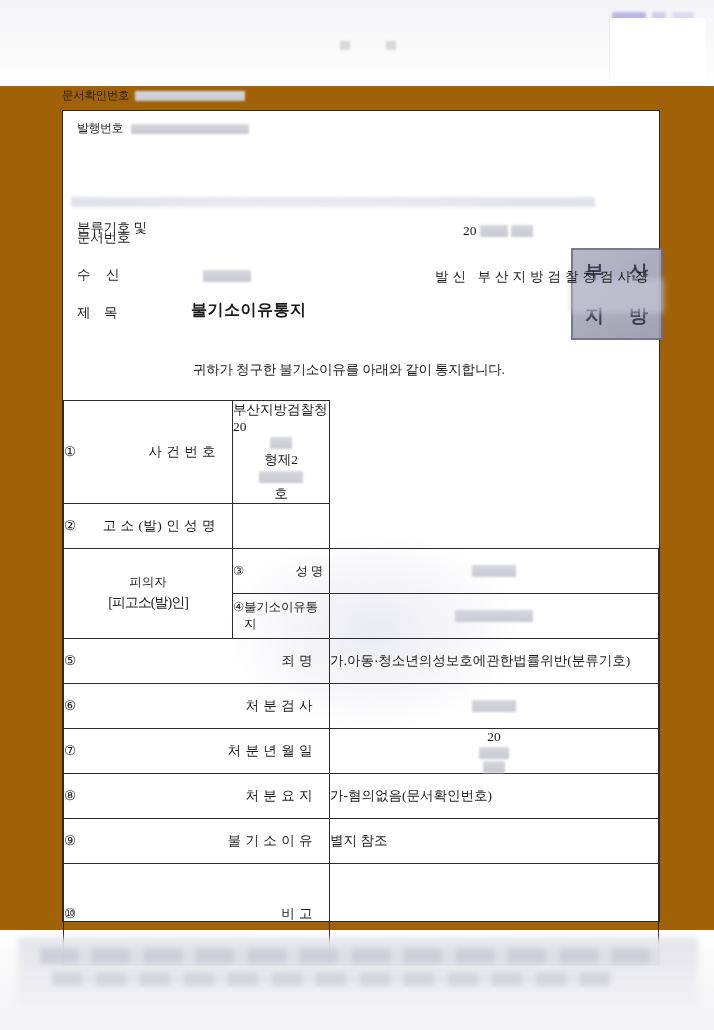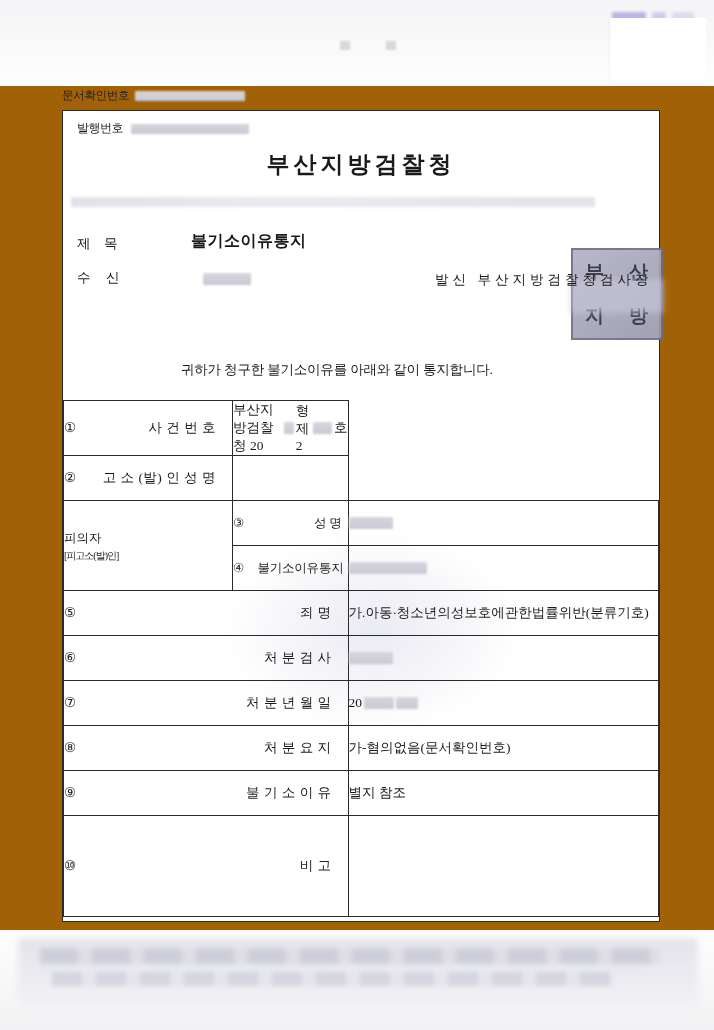--- a/index.html
+++ b/index.html
@@ -167,21 +167,21 @@
   .subject-val {
     position: absolute;
     left: 128px; top: -2px;
     font-size: 16px;
     font-weight: bold;
     letter-spacing: 0.5px;
   }
 
   .notice-line {
     position: absolute;
-    left: 118px; top: 250px;
+    left: 130px; top: 250px;
     font-size: 13.5px;
     letter-spacing: -0.2px;
   }
 
   
   .seal {
     position: absolute;
     left: 508px; top: 137px;
     width: 92px; height: 92px;
     border: 2px solid #6d6d86;
@@ -247,32 +247,34 @@
     padding-right: 16px;
   }
   .cell-val {
     padding-left: 12px;
     height: 44px;
   }
   .val-flex {
     display: flex;
     align-items: center;
     gap: 2px;
+    flex-direction: column;
   }
   .val-flex .redact { width: 30px; height: 12px; }
   .val-flex .redact.w48 { width: 44px; height: 12px; }
   .val-flex .redact.w80 { width: 78px; height: 12px; }
   .val-flex .redact.w22 { width: 22px; height: 12px; }
 
   .susp-head {
     width: 72px;
+    text-align: center;
     line-height: 1.6;
     font-size: 12.5px;
   }
-  .susp-head .sm { font-size: 10px; letter-spacing: -1px; }
+  .susp-head .sm { font-size: 14px; letter-spacing: -1px; }
   .sub-label {
     width: 96px;
     padding-left: 8px;
     font-size: 12.5px;
     letter-spacing: -0.2px;
   }
   .tall-note { height: 100px; }
 
   
   .bottom-band {
@@ -323,46 +325,54 @@
     <span class="redact"></span>
   </div>
 
   <div class="doc-frame">
 
     <div class="issue-no">
       <span>발행번호</span>
       <span class="redact"></span>
     </div>
 
-    <div class="title">부산지방검찰청</div>
 
     <div class="faint-line"></div>
 
     <div class="watermark"></div>
 
     <div class="seal">
       <span>부</span>
       <span>산</span>
       <span>지</span>
       <span>방</span>
     </div>
     <div class="seal-blur"></div>
 
     <div class="meta">
 
-
-      <div class="meta-row" style="height:34px">
-        <div class="meta-label" style="top:14px; letter-spacing:5px">제   목</div>
-        <div class="subject-val" style="top:10px">불기소이유통지</div>
+      <div class="meta-row">
+        <div class="meta-label stacked-a">분류기호 및</div>
+        <div class="meta-label stacked-b">문서번호</div>
+        <div class="meta-right">
+          <span>20</span>
+          <span class="redact"></span>
+          <span class="redact small"></span>
+        </div>
       </div>
 
       <div class="meta-row" style="height:38px">
         <div class="meta-label" style="top:14px; letter-spacing:6px">수    신</div>
         <span class="redact recv-redact" style="top:18px"></span>
         <div class="sender" style="top:16px">발신 부산지방검찰청검사장</div>
+      </div>
+
+      <div class="meta-row" style="height:34px">
+        <div class="meta-label" style="top:14px; letter-spacing:5px">제   목</div>
+        <div class="subject-val" style="top:10px">불기소이유통지</div>
       </div>
     </div>
 
     <div class="notice-line">귀하가 청구한 불기소이유를 아래와 같이 통지합니다.</div>
 
     <table class="doc-table">
       <tbody>
         <tr>
           <td class="cell-label">
             <div class="lbl-spread">

